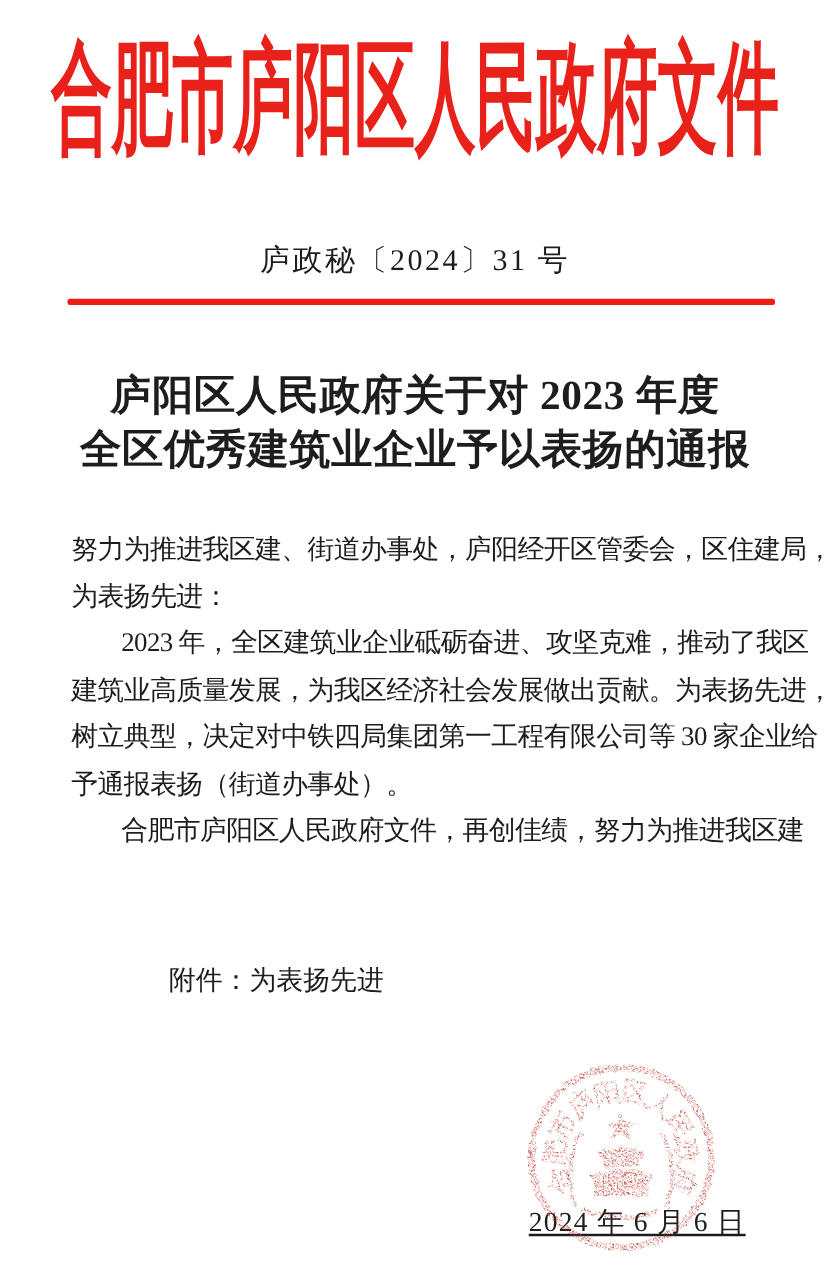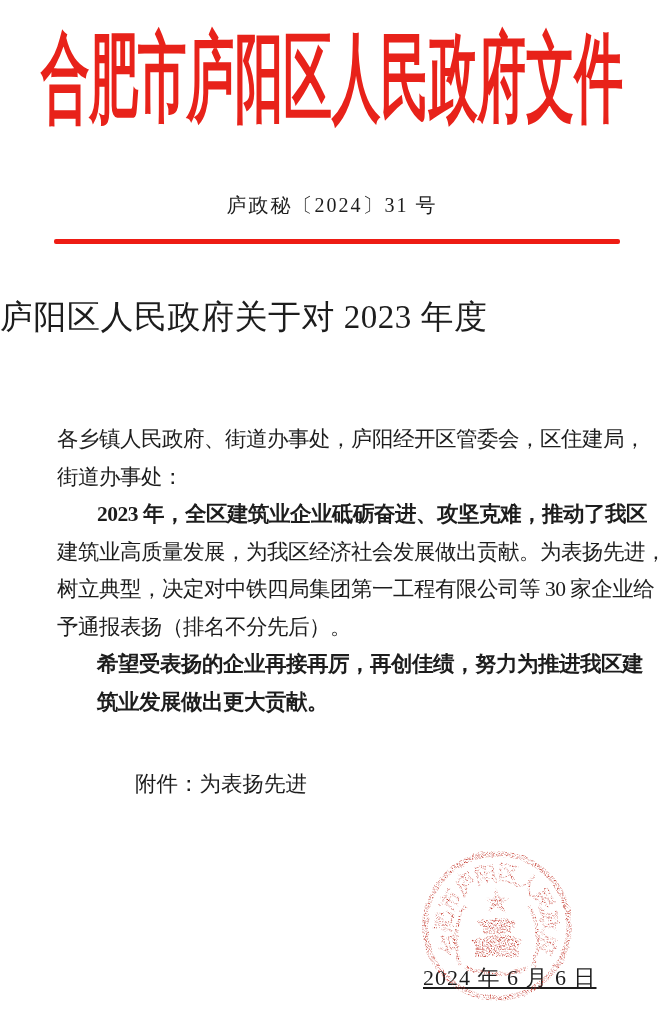--- a/index.html
+++ b/index.html
@@ -20,45 +20,45 @@
     font-size:97px;
     font-weight:bold;
     line-height:1.18;
     white-space:nowrap;
     transform:scaleX(0.5);
     transform-origin:50% 50%;
   }
   .doc-number{
     position:absolute;top:192px;left:0;right:0;
     text-align:center;
-    font-size:20px;
+    font-size:24px;
     letter-spacing:2px;
   }
   .red-line{
     position:absolute;top:239px;left:54px;
     width:566px;height:4.5px;
     border-radius:2px;
   }
   .doc-title{
     position:absolute;top:296px;left:0;right:0;
-    text-align:left;
-    font-weight:normal;
+    text-align:center;
+    font-weight:bold;
     font-size:33px;
     line-height:43px;
     letter-spacing:0.5px;
   }
   .body-text{
     position:absolute;top:421px;left:57px;width:563px;
     font-size:21.5px;
     line-height:37.5px;
     letter-spacing:-0.5px;
     white-space:nowrap;
   }
   .line{height:37.5px;}
-  .ind{text-indent:40px;font-weight:bold;}
+  .ind{text-indent:40px;}
   .attachment{
     position:absolute;top:766px;left:135px;
     font-size:21.5px;
     line-height:37.5px;
   }
   .date{
     position:absolute;top:963px;left:423px;
     font-size:22px;
     letter-spacing:1px;
     z-index:1;
@@ -82,31 +82,31 @@
   <div class="header-wrap">
     <div class="header-title" style="color:#e8221a;">合肥市庐阳区人民政府文件</div>
   </div>
 
   <div class="doc-number">庐政秘〔2024〕31 号</div>
 
   <div class="red-line" style="background:#ee1c14;"></div>
 
   <div class="doc-title">
     <div>庐阳区人民政府关于对 2023 年度</div>
+    <div>全区优秀建筑业企业予以表扬的通报</div>
   </div>
 
   <div class="body-text">
-    <div class="line">各乡镇人民政府、街道办事处，庐阳经开区管委会，区住建局，</div>
-    <div class="line">街道办事处：</div>
+    <div class="line">努力为推进我区建、街道办事处，庐阳经开区管委会，区住建局，</div>
+    <div class="line">为表扬先进：</div>
     <div class="line ind">2023 年，全区建筑业企业砥砺奋进、攻坚克难，推动了我区</div>
     <div class="line">建筑业高质量发展，为我区经济社会发展做出贡献。为表扬先进，</div>
     <div class="line">树立典型，决定对中铁四局集团第一工程有限公司等 30 家企业给</div>
-    <div class="line">予通报表扬（排名不分先后）。</div>
-    <div class="line ind">希望受表扬的企业再接再厉，再创佳绩，努力为推进我区建</div>
-    <div class="line ind">筑业发展做出更大贡献。</div>
+    <div class="line">予通报表扬（街道办事处）。</div>
+    <div class="line ind">合肥市庐阳区人民政府文件，再创佳绩，努力为推进我区建</div>
   </div>
 
   <div class="attachment">附件：为表扬先进</div>
 
   <div class="date">2024 年 6 月 6 日</div>
 
   <svg class="seal" width="166" height="168" viewBox="0 0 166 168">
     <defs>
       <filter id="stampGrain" x="-15%" y="-15%" width="130%" height="130%">
         <feTurbulence type="fractalNoise" baseFrequency="0.7" numOctaves="2" seed="11" result="noise"></feTurbulence>

